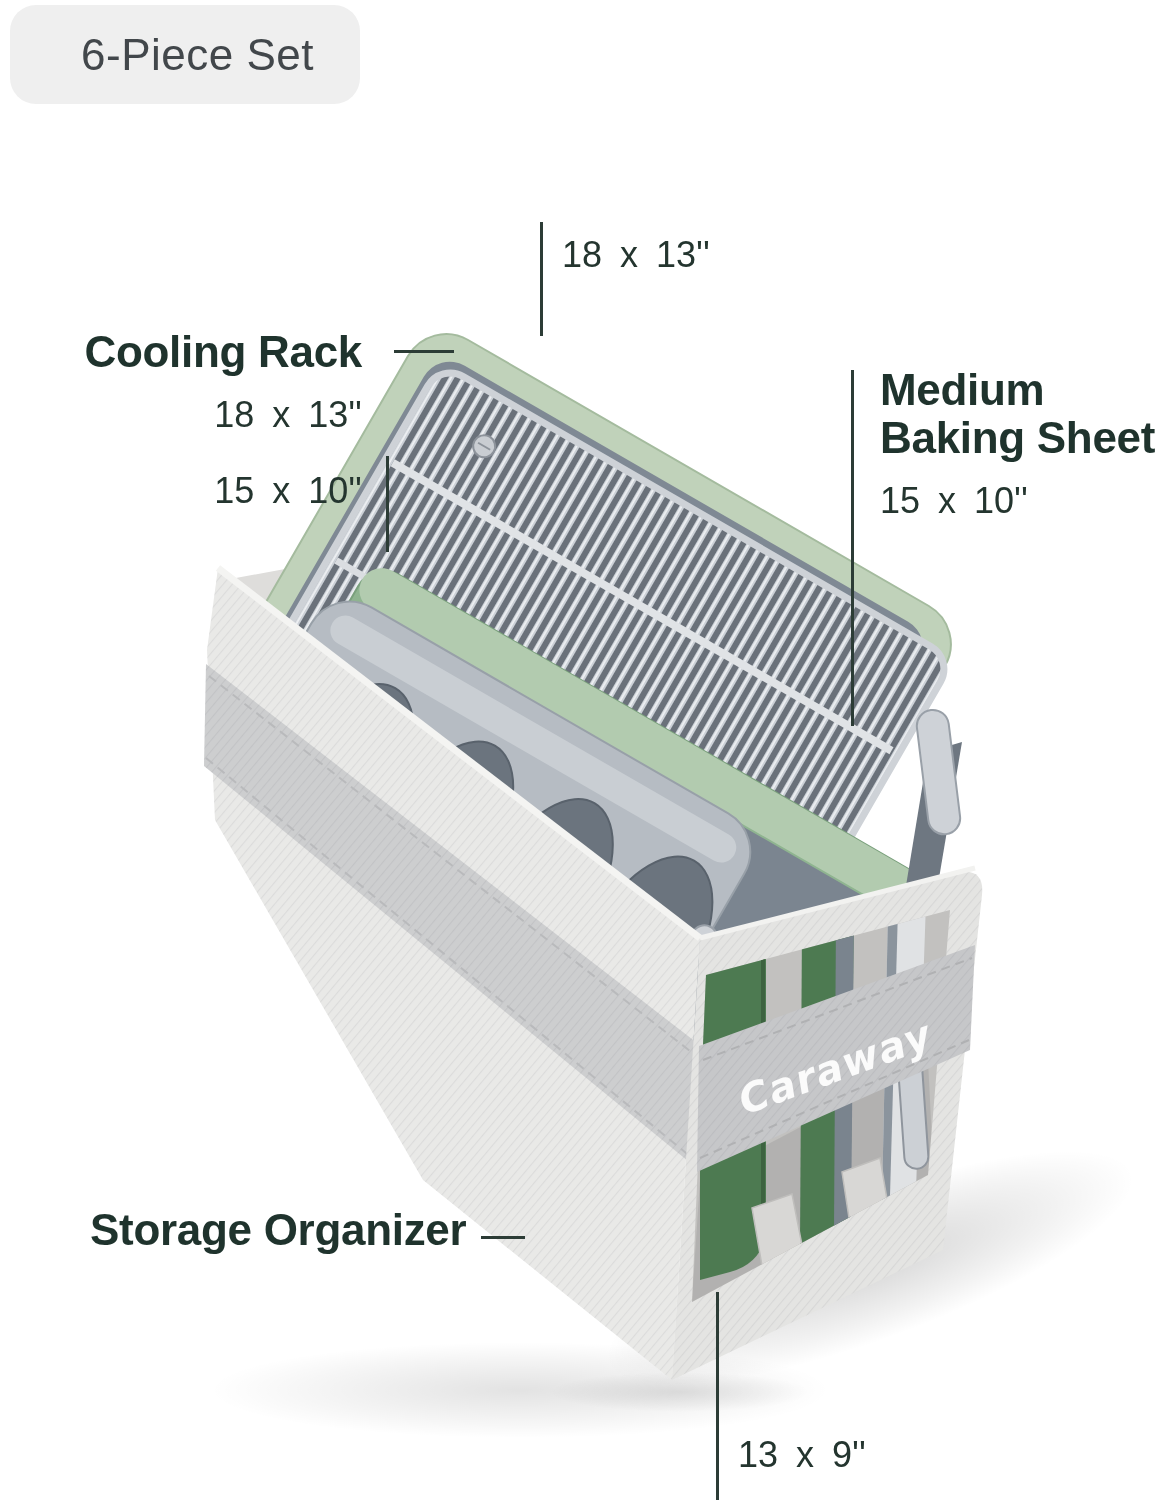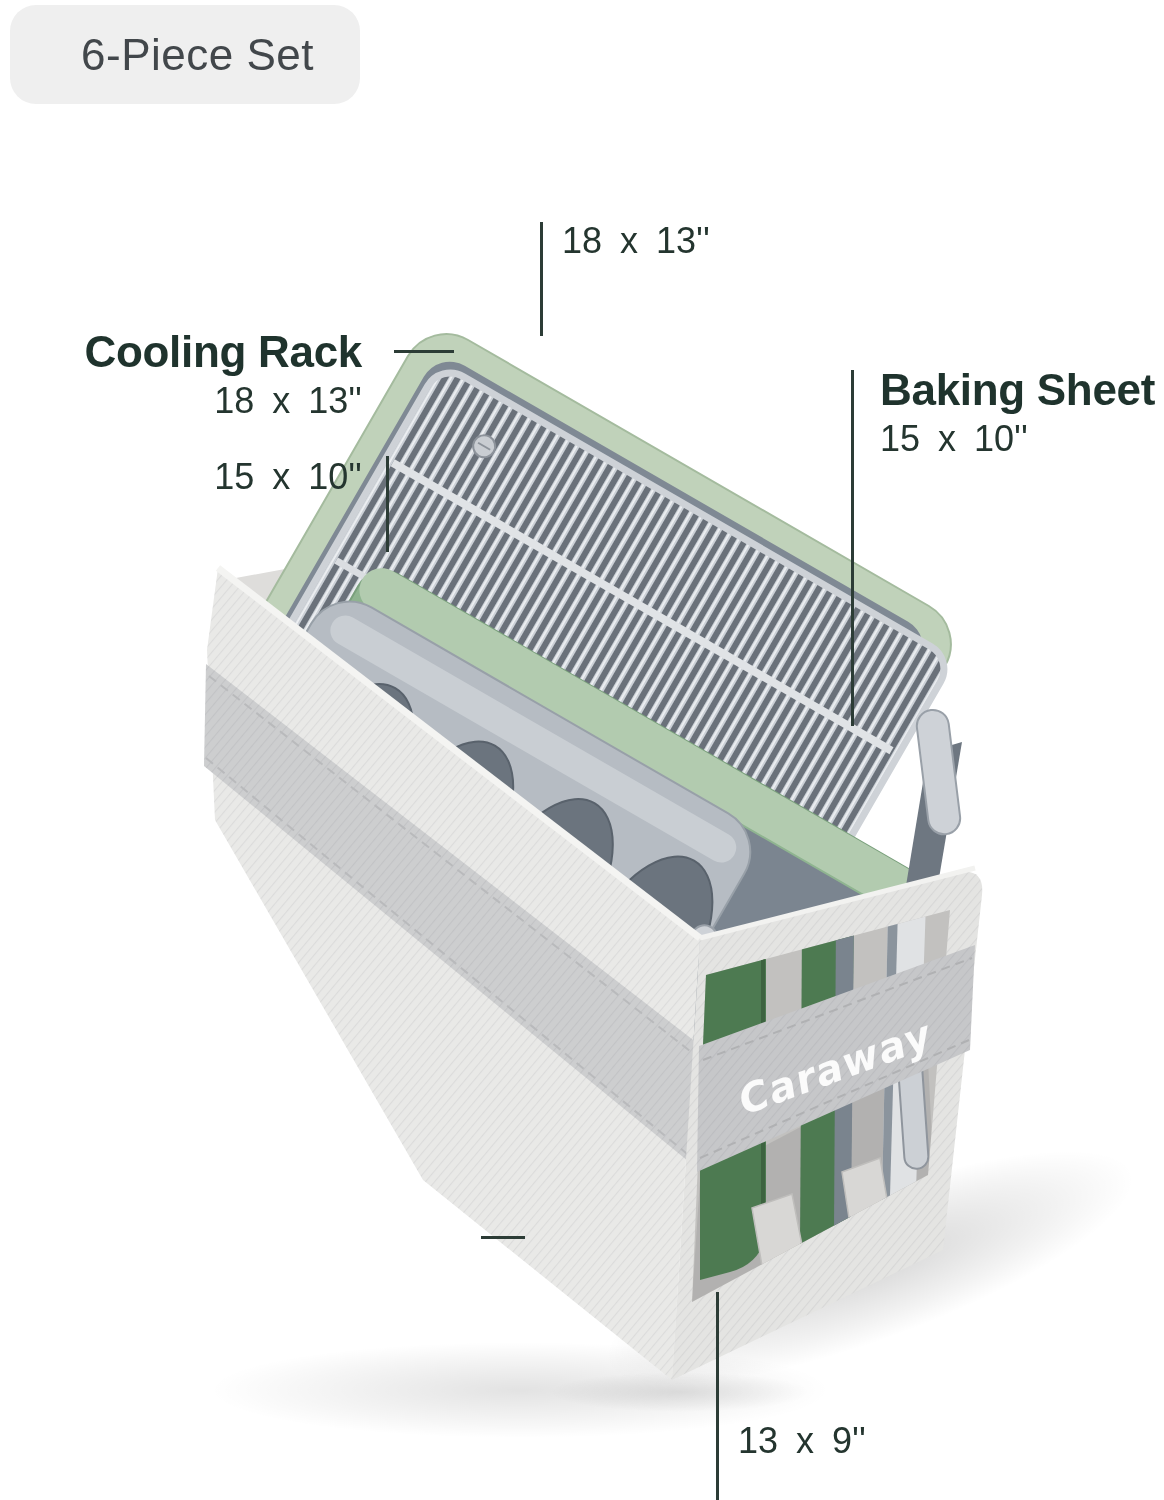--- a/index.html
+++ b/index.html
@@ -7,21 +7,21 @@
        font-family:"Liberation Sans",sans-serif;}
   .stage{position:absolute;left:0;top:0;width:1164px;height:1500px;}
   .badge{position:absolute;left:10px;top:5px;width:325px;height:99px;
          background:#efefef;border-radius:26px;display:flex;align-items:center;
          justify-content:center;font-size:44px;font-weight:500;color:#42474b;
          letter-spacing:.5px;padding-left:25px;}
   .photo{position:absolute;left:0;top:0;}
   .callout{position:absolute;color:#1f332d;}
   .callout .t{font-size:44px;font-weight:700;line-height:48px;white-space:nowrap;
               letter-spacing:-.3px;}
-  .callout .s{font-size:36px;font-weight:400;margin-top:6px;word-spacing:8px;
+  .callout .s{font-size:36px;font-weight:400;margin-top:20px;word-spacing:8px;
               color:#24352f;white-space:nowrap;line-height:38px;}
   .ra{text-align:right;}
   .line{position:absolute;background:#2c3c36;}
 </style>
 </head>
 <body>
 
 <div class="stage">
 
   <svg class="photo" width="1164" height="1500" viewBox="0 0 1164 1500">
@@ -140,26 +140,30 @@
   <div class="callout" style="left:562px;top:216px">
     <div class="s">18 x 13''</div>
   </div>
 
   <div class="callout ra" style="left:40px;top:328px;width:322px">
     <div class="t">Cooling Rack</div>
     <div class="s">18 x 13''</div>
   </div>
 
   <div class="callout" style="left:880px;top:366px">
+    <div class="t">Medium</div>
     <div class="t">Baking Sheet</div>
     <div class="s">15 x 10''</div>
   </div>
 
   <div class="callout ra" style="left:40px;top:452px;width:322px">
     <div class="s">15 x 10''</div>
   </div>
 
+  <div class="callout" style="left:90px;top:1206px">
+    <div class="t">Storage Organizer</div>
+  </div>
 
   <div class="callout" style="left:738px;top:1416px">
     <div class="s">13 x 9''</div>
   </div>
 
 </div>
 
 </body></html>

